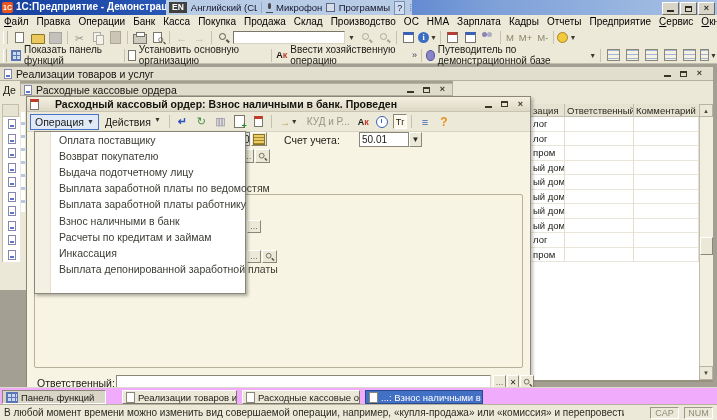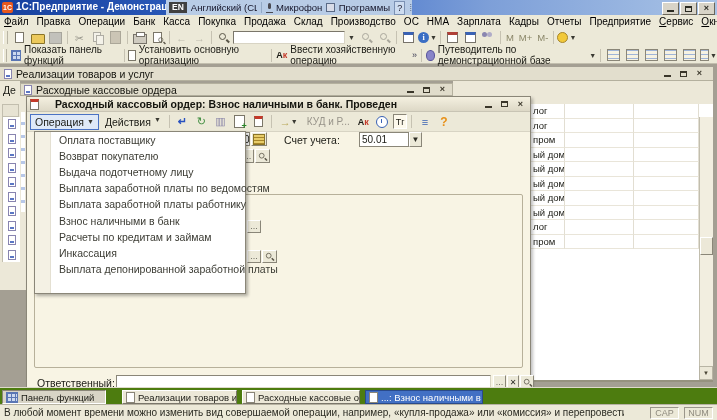--- a/index.html
+++ b/index.html
@@ -136,21 +136,21 @@
   .flbl{font-size:10.5px;color:#1a1a14;white-space:nowrap;}
   .respinput{position:absolute;left:89px;top:278px;width:375px;height:14px;background:#fff;
      border:1px solid;border-color:#8a8678 #d8d4c4 #d8d4c4 #8a8678;box-sizing:border-box;font-size:10px;}
   
   .ddmenu{position:absolute;left:7px;top:34px;width:212px;height:163px;background:#fff;border:1px solid #8a8678;
      box-shadow:2px 2px 3px rgba(0,0,0,.3);z-index:30;box-sizing:border-box;}
   .ddmenu::before{content:"";position:absolute;left:0;top:0;bottom:0;width:15px;background:#f4f1e4;border-right:1px solid #e4e0d2;}
   .mi{height:16.1px;display:flex;align-items:center;padding-left:24px;font-size:10.5px;color:#3c3c34;white-space:nowrap;position:relative;}
 
   
-  .taskbar{left:0;top:387px;width:717px;height:17px;background:#4d7c0f;border-top:1px solid #dedacb;box-sizing:border-box;}
+  .taskbar{left:0;top:387px;width:717px;height:17px;background:#f0abfc;border-top:1px solid #dedacb;box-sizing:border-box;}
   .tab{position:absolute;top:2px;height:14px;background:#ece8d8;border:1px solid;border-color:#fff #7a766a #7a766a #fff;
      box-sizing:border-box;display:flex;align-items:center;gap:3px;padding:0 3px;font-size:9.5px;overflow:hidden;white-space:nowrap;}
   .tab.pressed{background:#d8d4c6;border-color:#8a8678 #fff #fff #8a8678;}
   .tab.active{background:#4270c4;border-color:#2a4a8a;color:#fff;}
   .tabdoc{width:9px;height:11px;background:#fff;border:1px solid #8a8678;box-sizing:border-box;flex:none;}
   .statusbar{left:0;top:404px;width:717px;height:16px;background:#ece9d8;border-top:1px solid #b6b2a2;box-sizing:border-box;}
   .stmsg{position:absolute;left:4px;top:2px;width:620px;font-size:10px;color:#2a2a22;white-space:nowrap;overflow:hidden;}
   .kbox{position:absolute;top:2px;height:12px;width:29px;border:1px solid;border-color:#9a968a #fff #fff #9a968a;
      box-sizing:border-box;font-size:9px;color:#8e8a7e;display:flex;align-items:center;justify-content:center;}
 </style>
@@ -379,20 +379,26 @@
       </span>
     <span class="lrow">
         <span class="doc"></span>
       </span>
     <span class="lrow">
         <span class="doc"></span>
       </span>
   </div>
 
   <div class="abs rtable">
+    <div class="thead">
+      <span class="thc" style="width:34px;">зация</span>
+      <span class="thc" style="width:69px;">Ответственный</span>
+      <span class="thc" style="width:65px;border-right:none;">Комментарий</span>
+      <span class="sbtn" style="width:14px;height:13px;">▲</span>
+    </div>
     <div class="trow">
         <span class="tdc" style="width:34px;">лог</span>
         <span class="tdc" style="width:69px;"></span>
         <span class="tdc" style="width:65px;"></span>
       </div>
     <div class="trow">
         <span class="tdc" style="width:34px;">лог</span>
         <span class="tdc" style="width:69px;"></span>
         <span class="tdc" style="width:65px;"></span>
       </div>

